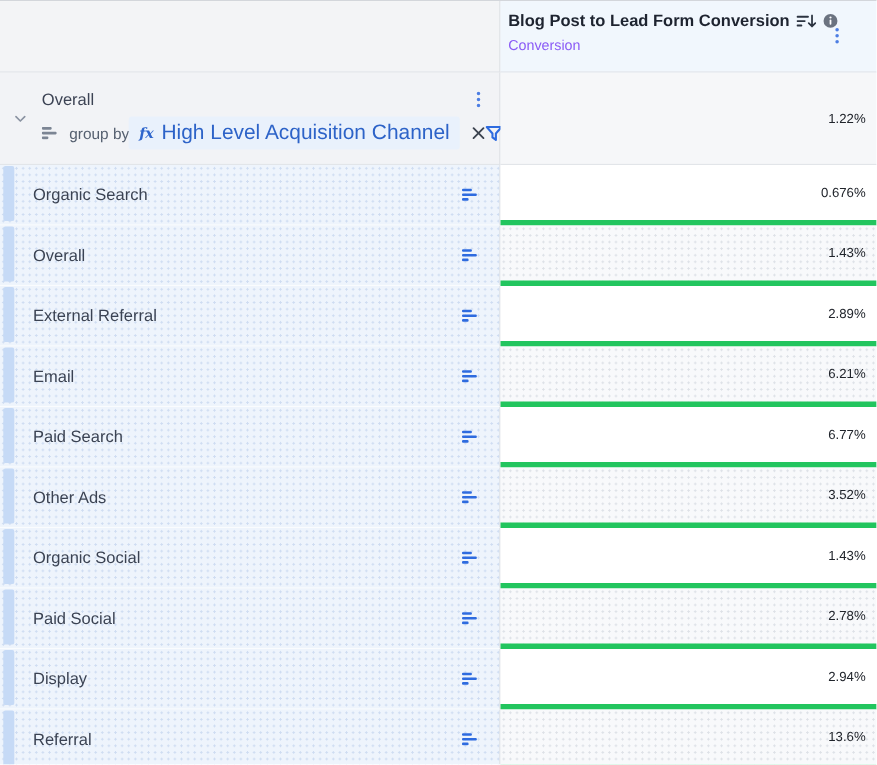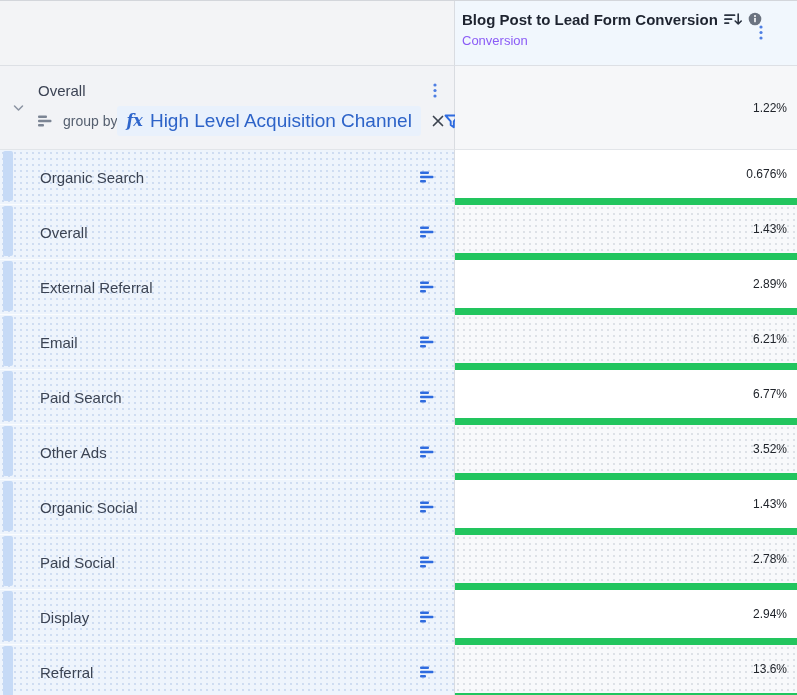--- a/index.html
+++ b/index.html
@@ -70,40 +70,40 @@
   .overall-kebab { margin-left: auto; margin-right: 17px; cursor: pointer; line-height: 0; }
   .overall-line2 { display: flex; align-items: center; height: 26px; margin-top: 7px; }
   .groupby-icon { line-height: 0; margin-right: 10px; }
   .groupby-label { font-size: 14px; color: #566070; white-space: nowrap; }
   .chip {
     display: flex; align-items: center; gap: 7px;
     background: #e9f1fc; border-radius: 3px;
     padding: 4px 9px; cursor: pointer;
   }
   .fx { font-family: "DejaVu Serif", serif; font-style: italic; font-weight: 700;
-        font-size: 16px; color: #2f66cc; line-height: 1; }
+        font-size: 13px; color: #2f66cc; line-height: 1; }
   .chip-text { font-size: 19px; color: #2d63c8; white-space: nowrap; }
   .chip-remove { margin-left: 11px; line-height: 0; cursor: pointer; }
   .filter-btn { margin-left: auto; margin-right: 14px; line-height: 0; cursor: pointer; }
 
   
   .data-row { height: 55px; }
   .data-row .cell-left {
     background: #eef4fc;
     background-image: radial-gradient(rgba(125,160,215,0.28) 1px, transparent 1.2px);
     background-size: 6px 6px;
     border-bottom: 1px solid #fafcfe;
     display: flex; align-items: center;
-    padding-left: 40px;
+    padding-left: 30px;
     cursor: pointer;
     text-align: center;
   }
   .data-row .cell-right {
     background: #ffffff;
-    border-bottom: 7px solid #22c55e;
+    border-bottom: 5px solid #22c55e;
     text-align: right;
   }
   .data-row .cell-right.zebra {
     background-color: #f8f9fb;
     background-image: radial-gradient(rgba(160,170,185,0.30) 1px, transparent 1.2px);
     background-size: 6px 6px;
   }
   .row-strip {
     position: absolute; left: 3px; top: 1px; bottom: 3px;
     width: 10px; background: #c6daf6; border-radius: 2px;

